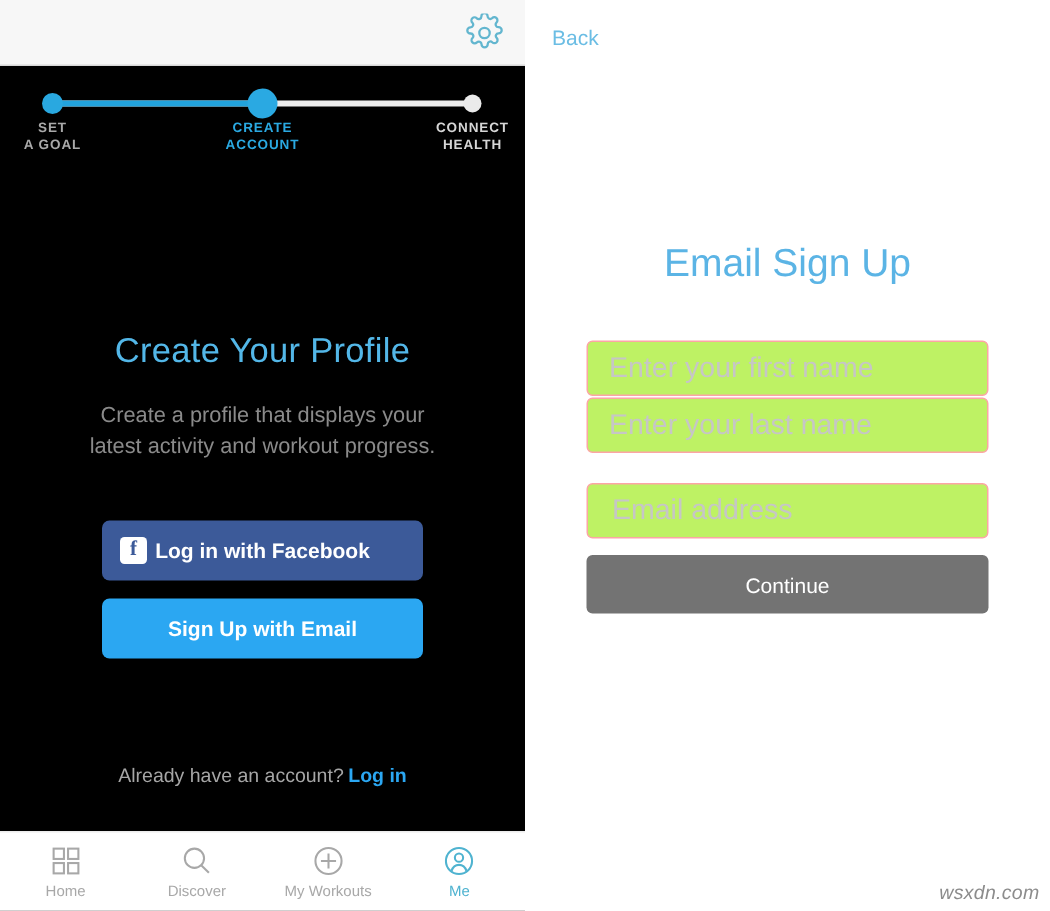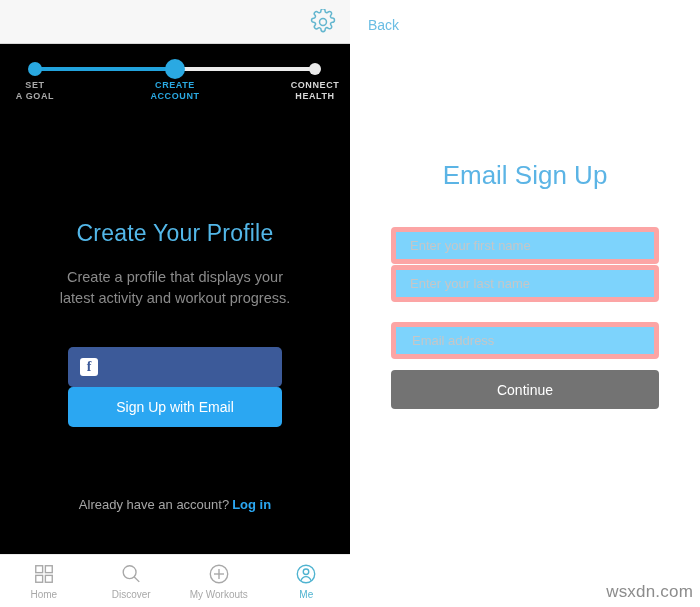--- a/index.html
+++ b/index.html
@@ -164,21 +164,22 @@
     font-size: 14px;
     line-height: 18px;
     text-align: center;
     font-family: "Liberation Serif", serif;
     position: absolute;
     left: 12px;
     top: 11px;
   }
   .btn-email {
     background: #2ba7f2;
-    font-weight: 400;
+    margin-top: 12px;
+    font-weight: 700;
   }
   .already {
     text-align: center;
     margin-top: 70px;
     font-size: 13px;
     color: #a6a6a6;
   }
   .already .login-link {
     color: #2ba7f2;
     font-weight: 700;
@@ -238,25 +239,25 @@
     color: #5bb4e5;
     font-size: 26px;
     font-weight: 400;
   }
   .field {
     position: absolute;
     left: 41px;
     width: 268px;
     height: 37px;
     box-sizing: border-box;
-    border: 5px solid #fca5a5;
+    border: 1px solid #fca5a5;
     border-radius: 4px;
-    background: #7dd3fc;
+    background: #bef264;
     font-family: "Liberation Sans", sans-serif;
-    font-size: 13px;
+    font-size: 19px;
     color: #3c3c3c;
     padding: 0 14px;
     outline: none;
   }
   .field::placeholder { color: #c6c6c6; }
   .field-first { top: 227px; }
   .field-last  { top: 265px; }
   .field-email { top: 322px; padding-left: 16px; }
   .continue-btn {
     position: absolute;
@@ -269,23 +270,24 @@
     background: #737373;
     color: #ffffff;
     font-size: 14px;
     font-family: "Liberation Sans", sans-serif;
     cursor: pointer;
   }
   .watermark {
     position: absolute;
     right: 7px;
     bottom: 5px;
-    font-size: 17px;
+    font-size: 13px;
     color: #8c8c8c;
     letter-spacing: 0.2px;
+    font-style: italic;
   }
 </style>
 </head>
 <body>
 
 <div class="screen">
 
   <div class="panel-left">
 
     <div class="status-header">
@@ -321,20 +323,21 @@
 
     <div class="left-body">
       <h1 class="profile-title">Create Your Profile</h1>
       <div class="profile-sub">
         <div>Create a profile that displays your</div>
         <div>latest activity and workout progress.</div>
       </div>
 
       <button class="btn btn-facebook">
         <span class="fb-badge">f</span>
+        <span>Log in with Facebook</span>
       </button>
 
       <button class="btn btn-email">
         <span>Sign Up with Email</span>
       </button>
 
       <div class="already">
         <span>Already have an account?</span><span class="login-link">Log in</span>
       </div>
     </div>

